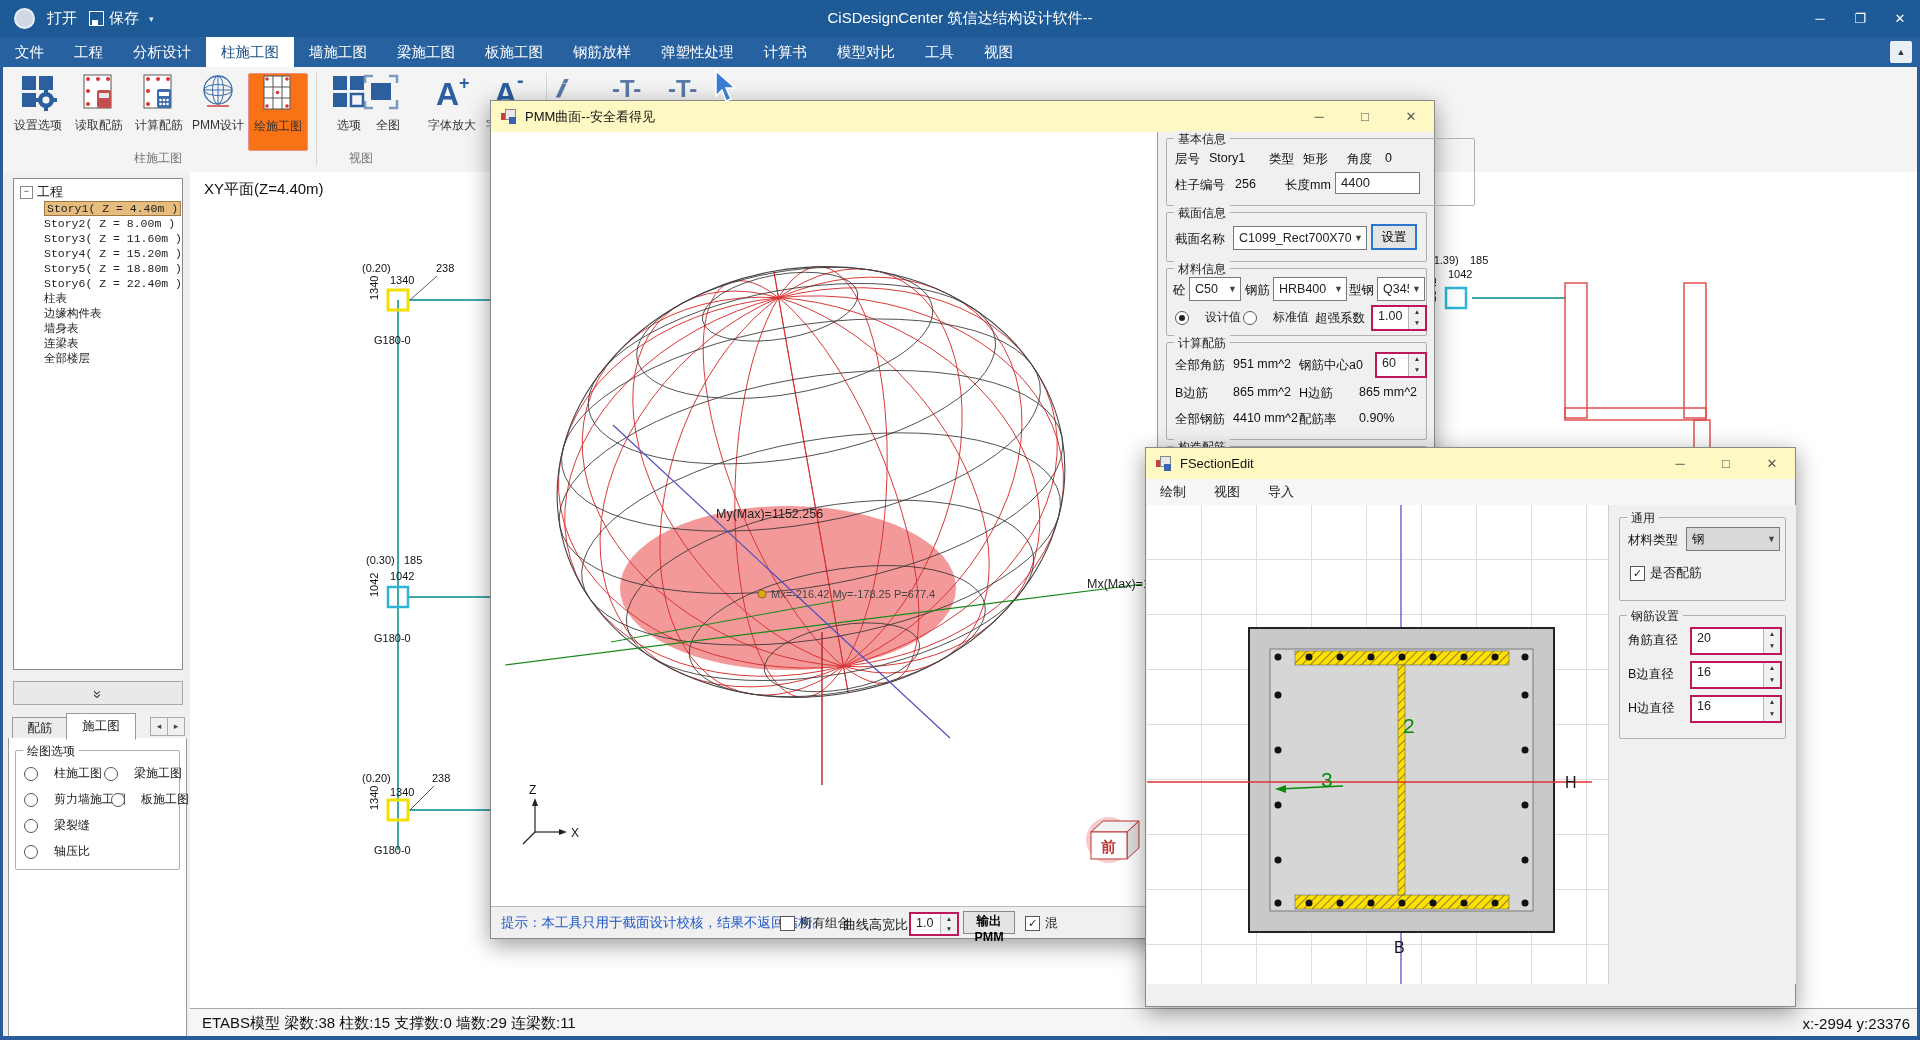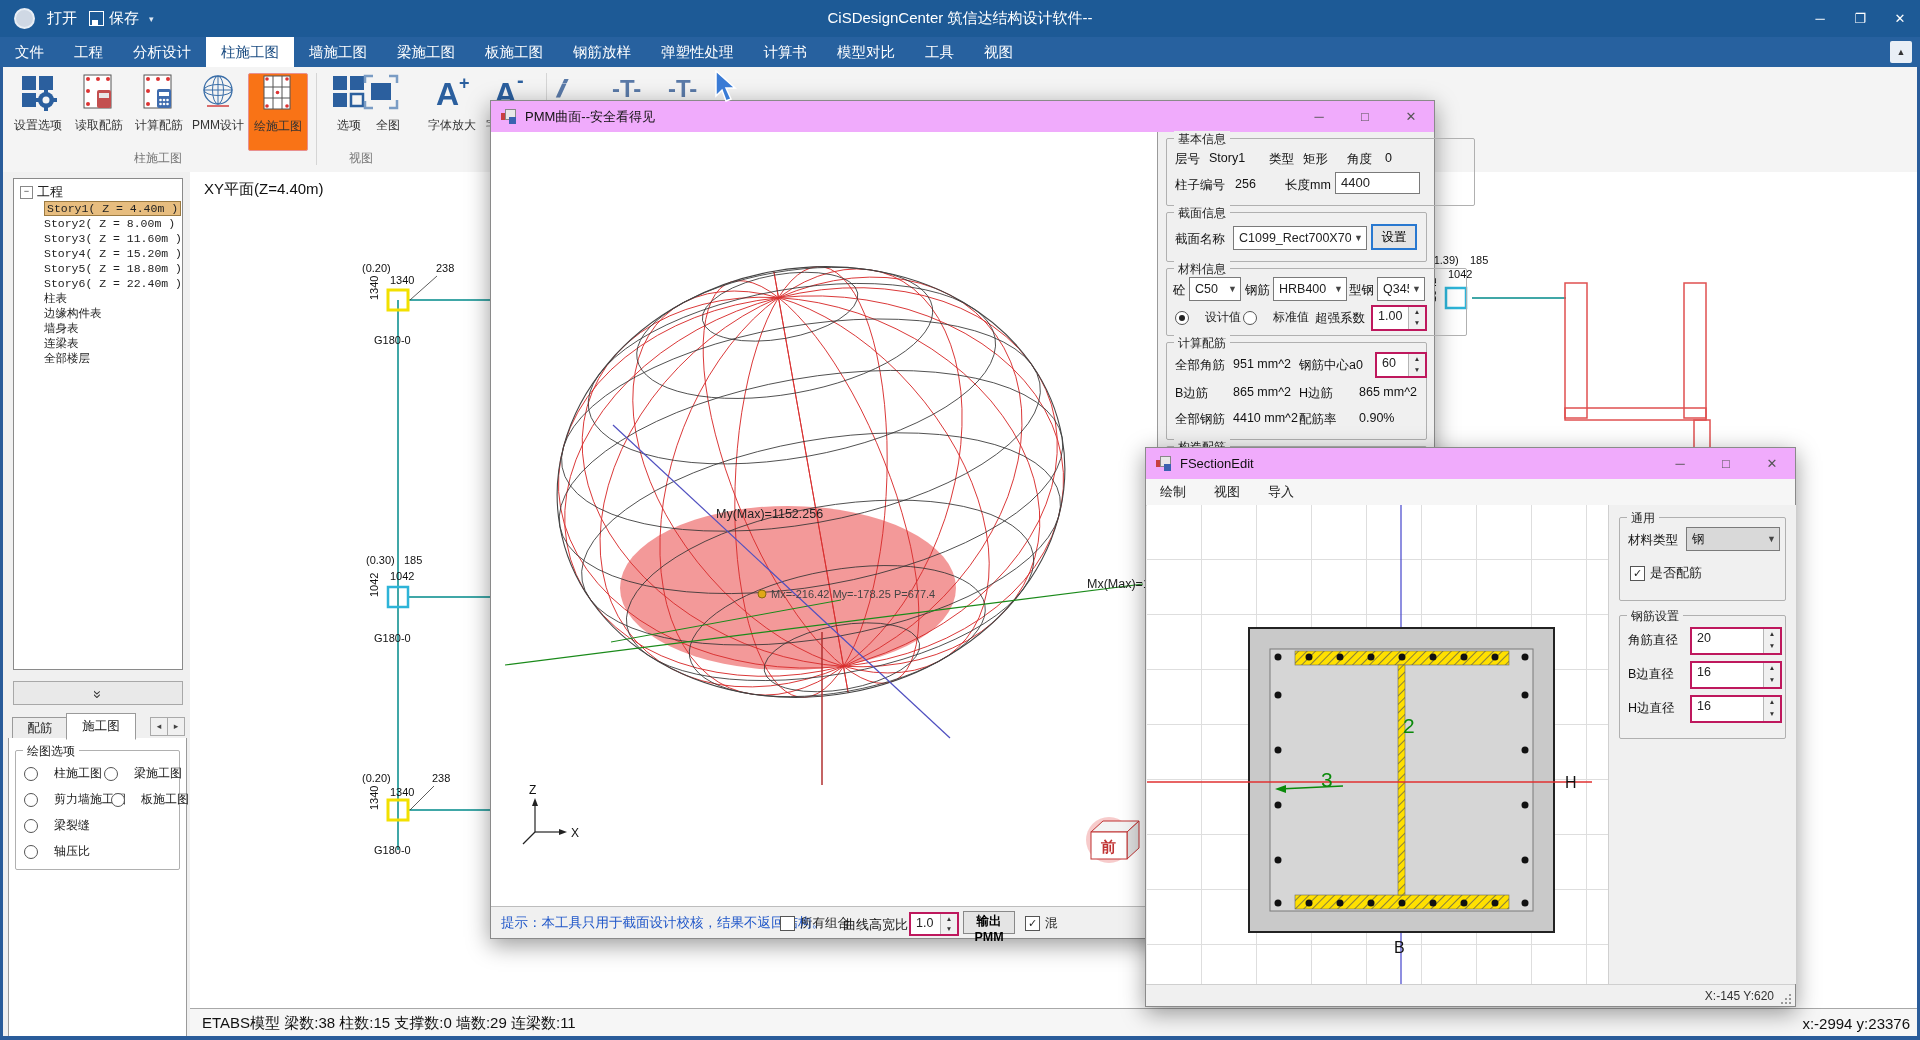--- a/index.html
+++ b/index.html
@@ -60,21 +60,21 @@
   
   .canvas{left:190px;top:172px;width:1730px;height:836px;background:#fff;overflow:hidden;}
   .plane-label{left:14px;top:8px;font-size:15px;color:#111;}
   .statusbar{left:190px;top:1008px;width:1730px;height:28px;background:#f6f6f6;border-top:1px solid #a8a8a8;
              display:flex;align-items:center;font-size:15px;color:#111;}
   .status-left{margin-left:12px;}
   .status-right{margin-left:auto;margin-right:10px;}
   .edge{background:#2a5c9a;}
   
   .window{position:absolute;background:#f0f0f0;border:1px solid #8a8a8a;box-shadow:0 6px 22px rgba(0,0,0,.4);}
-  .wtitle{position:absolute;left:0;top:0;right:0;height:31px;background:#f0abfc;display:flex;align-items:center;border-bottom:1px solid #e3e3e3;}
+  .wtitle{position:absolute;left:0;top:0;right:0;height:31px;background:#fef9c3;display:flex;align-items:center;border-bottom:1px solid #e3e3e3;}
   .wicon{width:15px;height:15px;margin-left:10px;position:relative;flex:none;}
   .wicon i{position:absolute;display:block;}
   .wtitle .tx{margin-left:9px;font-size:13px;color:#111;}
   .wbtns{margin-left:auto;display:flex;}
   .wbtn{width:46px;height:31px;display:flex;align-items:center;justify-content:center;font-size:13px;color:#555;}
   .combo{position:absolute;background:#fff;border:1px solid #7a7a7a;display:flex;align-items:center;font-size:12.5px;overflow:hidden;}
   .combo .cv{padding-left:5px;white-space:nowrap;overflow:hidden;flex:1;}
   .combo .ca{flex:none;width:15px;text-align:center;font-size:9px;color:#444;}
   .combo.gray{background:#d9d9d9;}
   .spin{position:absolute;background:#fff;border:2px solid #be185d;display:flex;}
@@ -468,21 +468,21 @@
       </div>
       <div class="grp ongray" style="left:8px;top:80px;width:259px;height:48px;">
         <span class="gt">截面信息</span>
         <span class="flabel" style="left:8px;top:18px;">截面名称</span>
         <span class="combo" style="left:66px;top:13px;width:132px;height:22px;">
           <span class="cv">C1099_Rect700X700</span>
             <span class="ca">▼</span>
         </span>
         <button class="pushbtn focus" style="left:204px;top:11px;width:46px;height:26px;">设置</button>
       </div>
-      <div class="grp ongray" style="left:8px;top:136px;width:259px;height:66px;padding-left:40px;">
+      <div class="grp ongray" style="left:8px;top:136px;width:259px;height:66px;">
         <span class="gt">材料信息</span>
         <span class="flabel" style="left:6px;top:13px;">砼</span>
         <span class="combo" style="left:22px;top:8px;width:50px;height:22px;">
             <span class="cv">C50</span>
             <span class="ca">▼</span>
           </span>
         <span class="flabel" style="left:78px;top:13px;">钢筋</span>
         <span class="combo" style="left:106px;top:8px;width:72px;height:22px;">
             <span class="cv">HRB400</span>
             <span class="ca">▼</span>
@@ -664,23 +664,19 @@
         <span class="spin" style="left:70px;top:79px;width:88px;height:24px;">
           <span class="sv">16</span>
             <span class="ud">
               <span>▲</span>
               <span>▼</span>
             </span>
         </span>
       </div>
     </div>
 
-    <div class="fs-status">
-      <span>X:-145 Y:620</span>
-      <span class="grip"></span>
-    </div>
   </div>
 
   <svg class="abs cursor" width="24" height="34">
     <polygon points="2,1 2,26 8,20 12,31 17,29 12,18 21,18" fill="#3a7bd5" stroke="#fff" stroke-width="1.5"></polygon>
   </svg>
 
 </div>
 
 </body></html>

